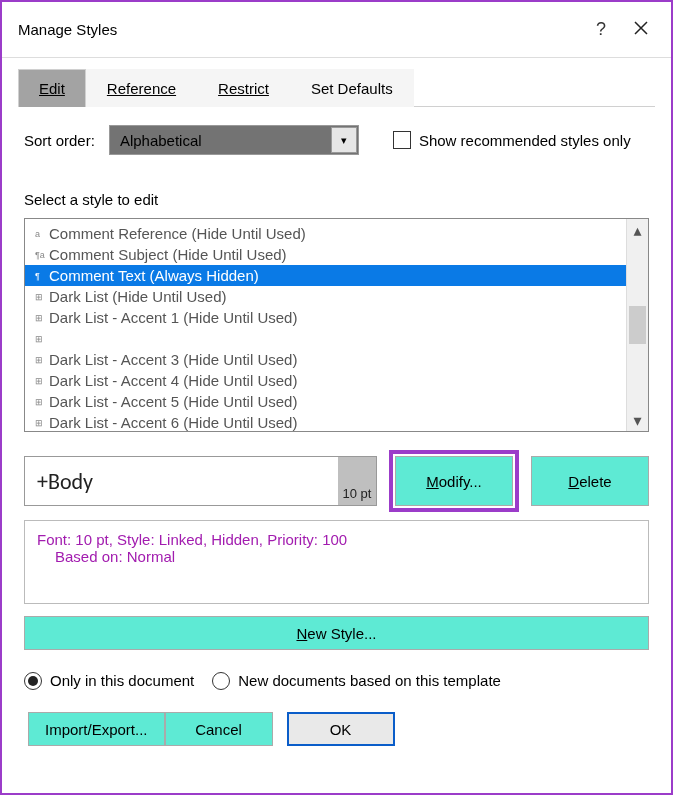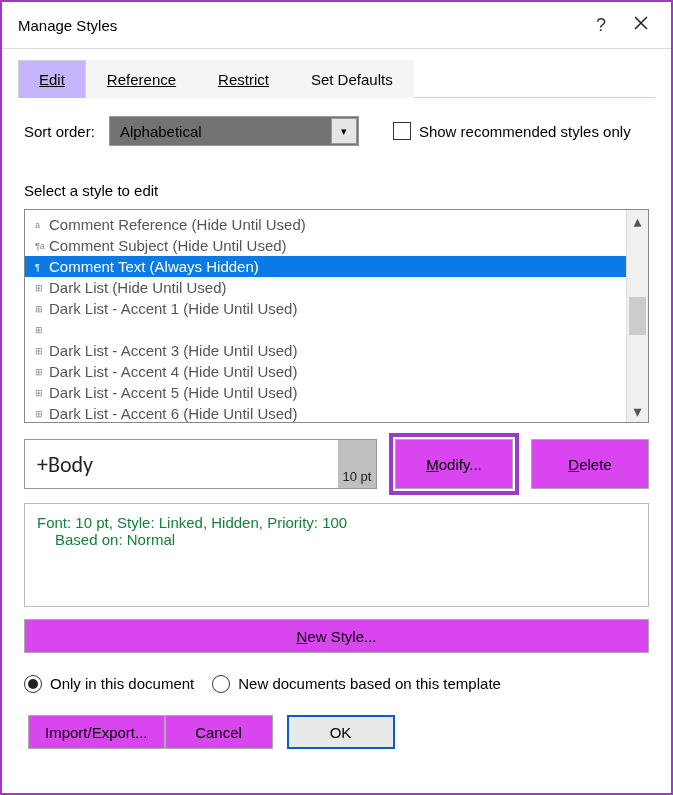--- a/index.html
+++ b/index.html
@@ -5,21 +5,21 @@
   * { box-sizing: border-box; font-family: "Segoe UI", Arial, sans-serif; }
   body { margin: 0; background: #fff; }
   .window {
     width: 673px; height: 795px;
     border: 2px solid #9b3cc9;
     background: #fff;
     position: relative;
     display: flex; flex-direction: column;
   }
   .titlebar {
-    height: 47px;
+    height: 56px;
     display: flex; align-items: center;
     padding: 0 10px 0 16px;
     border-bottom: 1px solid #ddd;
     font-size: 15px;
   }
   .titlebar .title { flex: 1; }
   .titlebar .help { width: 40px; text-align: center; font-size: 18px; color: #333; }
   .titlebar .close { width: 40px; text-align: center; font-size: 16px; }
   .body { padding: 0 16px 16px 16px; flex: 1; display: flex; flex-direction: column; }
   .tabs {
@@ -30,21 +30,21 @@
     padding: 10px 20px;
     font-size: 15px;
     border: 1px solid transparent;
     border-bottom: none;
     cursor: pointer;
     position: relative;
     top: 1px;
     background: #f5f5f5;
   }
   .tab.active {
-    background: #c4b5fd;
+    background: #a3a3a3;
     border-color: #d0d0d0;
   }
   .underline-accel { text-decoration: underline; }
   .content { padding: 18px 6px 6px 6px; flex: 1; display: flex; flex-direction: column; }
   .row { display: flex; align-items: center; margin-bottom: 18px; }
   .sort-label { font-size: 15px; margin-right: 14px; }
   .dropdown {
     display: flex; align-items: center;
     border: 1px solid #999; height: 30px; width: 250px;
     background: #737373;
@@ -80,49 +80,49 @@
   .scrollbar {
     width: 22px; background: #f0f0f0;
     display: flex; flex-direction: column; justify-content: space-between;
     border-left: 1px solid #ddd;
   }
   .scroll-arrow {
     height: 22px; display: flex; align-items: center; justify-content: center;
     color: #555;
   }
   .scroll-thumb { background: #ccc; height: 38px; margin: 0 2px; }
-  .preview-row { display: flex; gap: 18px; margin-top: 16px; align-items: stretch; }
+  .preview-row { display: flex; gap: 18px; margin-top: 24px; align-items: stretch; }
   .preview-box {
     border: 1px solid #999; height: 50px; flex: 1;
     display: flex; align-items: stretch;
   }
   .preview-text {
     flex: 1; display: flex; align-items: center; padding: 0 12px;
     font-family: Calibri, Arial; font-size: 22px; color:#222;
   }
   .preview-pt {
     width: 38px; background: #bfbfbf;
     display: flex; align-items: flex-end; justify-content: center;
     font-size: 13px; padding-bottom: 4px; color: #222;
   }
   .btn {
     height: 34px; min-width: 118px;
-    border: 1px solid #aaa; background: #d946ef;
+    border: 1px solid #aaa; background: #5eead4;
     font-size: 15px;
     display: flex; align-items: center; justify-content: center;
     padding: 0 16px; cursor: pointer;
   }
   .btn.highlight {
     outline: 4px solid #9b3cc9;
     outline-offset: 2px;
   }
   .btn.primary { border: 2px solid #0a5dc9; background: #e9e9e9; }
   .desc-box {
     border: 1px solid #bbb; margin-top: 14px; padding: 10px 12px;
-    font-size: 15px; color: #15803d; height: 104px;
+    font-size: 15px; color: #a21caf; height: 84px;
   }
   .radio-row { display: flex; align-items: center; gap: 18px; font-size: 15px; margin: 22px 0 22px 0; }
   .radio { display: inline-flex; align-items: flex-start; gap: 8px; }
   .radio .circ {
     width: 18px; height: 18px; border: 1.5px solid #333; border-radius: 50%;
     display: flex; align-items: center; justify-content: center;
   }
   .radio .dot { width: 10px; height: 10px; background: #222; border-radius: 50%; }
   .footer {
     display: flex; align-items: center;

